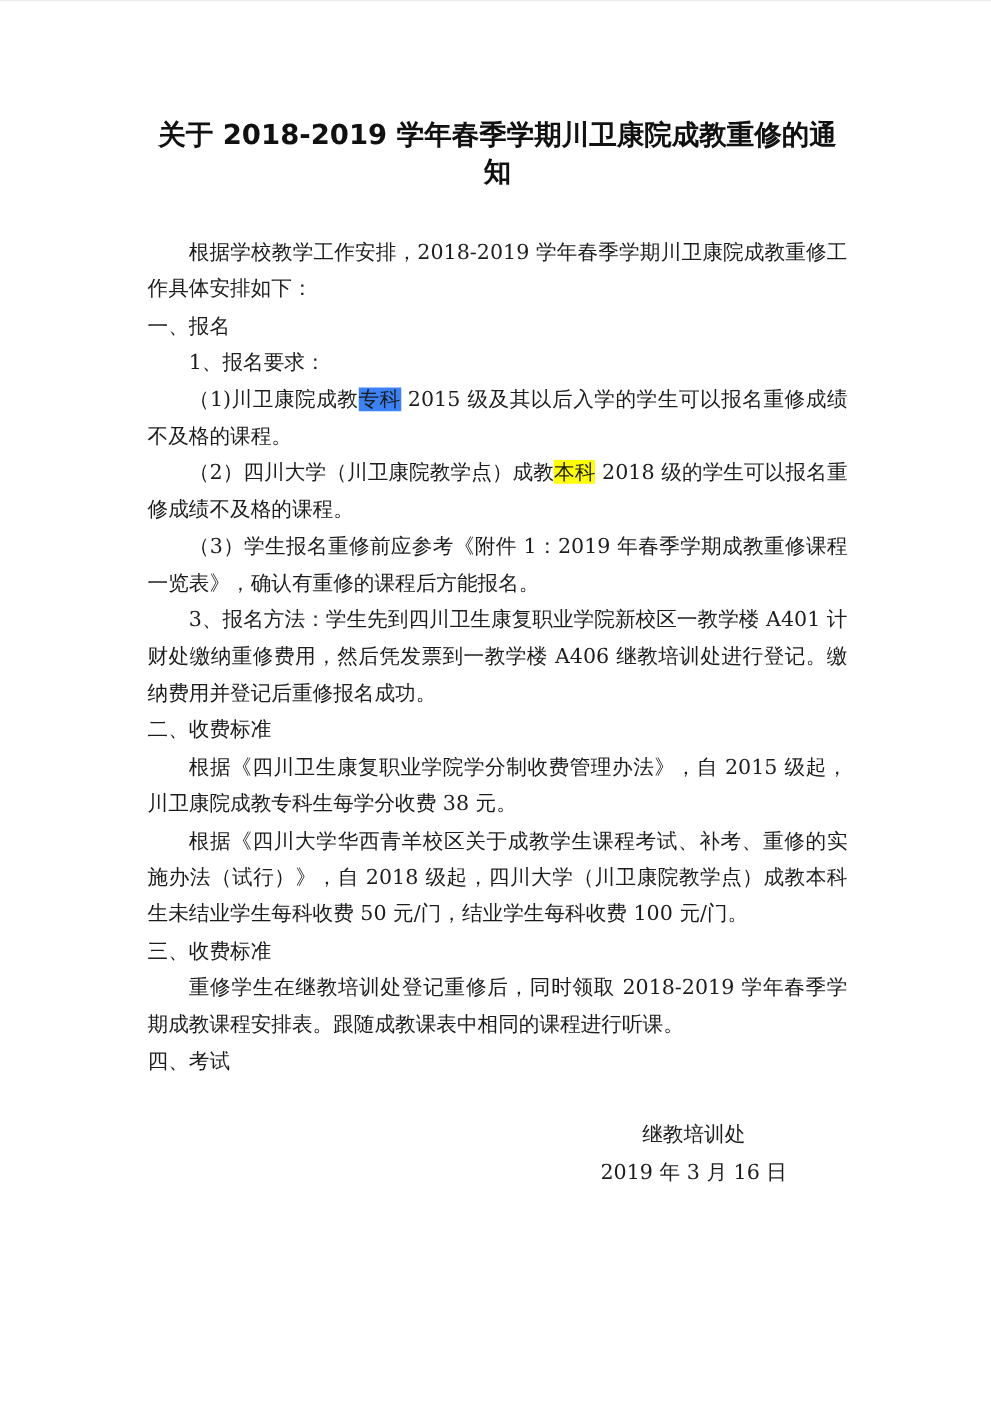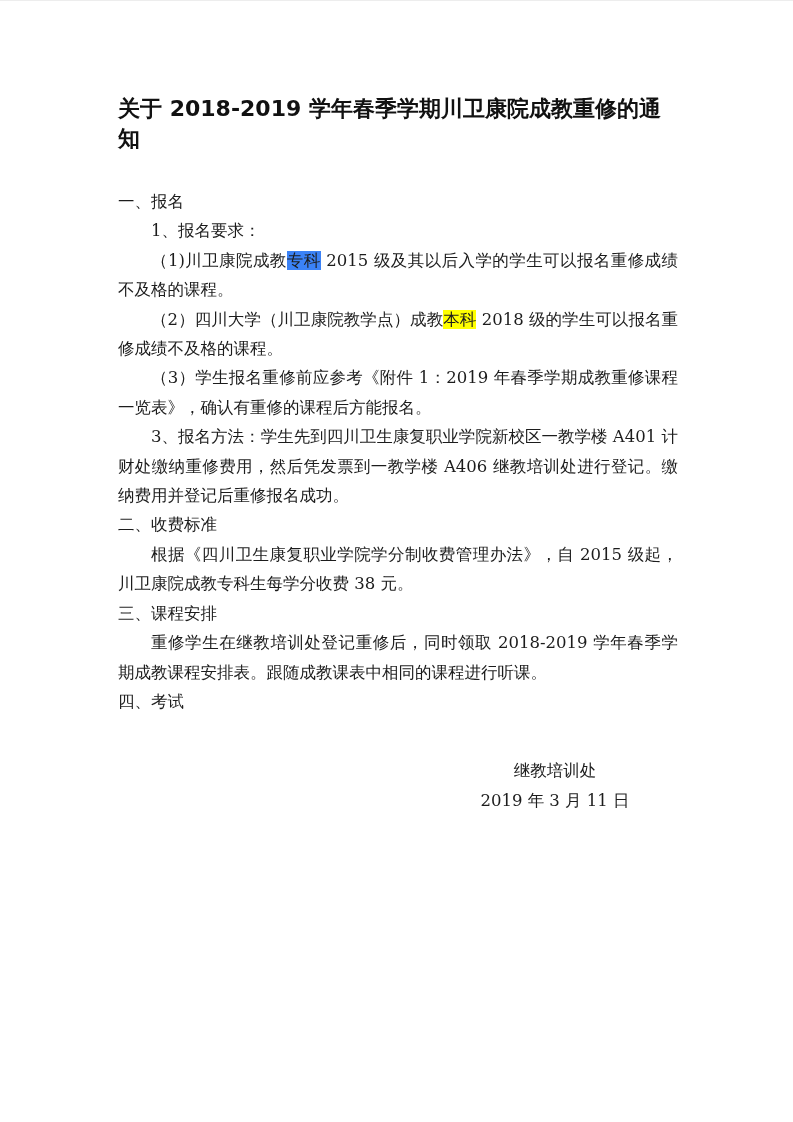--- a/index.html
+++ b/index.html
@@ -18,81 +18,83 @@
     font-family: "DejaVu Serif", "Liberation Serif", serif;
     font-size: 16.5px;
     color: #1c1c1c;
     overflow: hidden;
   }
   .doc-title {
     font-family: "DejaVu Sans", "Liberation Sans", sans-serif;
     font-weight: bold;
     font-size: 22px;
     line-height: 30px;
-    text-align: left;
+    text-align: center;
     margin: 0 0 33px 0;
     color: #111111;
   }
   .para {
     margin: 0;
     line-height: 29.4px;
     text-align: justify;
   }
   .indent {
     text-indent: 2em;
   }
   .heading {
     text-indent: 0;
   }
   .hl {
     background: #ffff00;
   }
   .signature {
-    margin-top: 40px;
+    margin-top: 30px;
     margin-left: auto;
     margin-right: 38px;
     width: 170px;
     text-align: center;
   }
   .signature .para {
     text-align: center;
     text-indent: 0;
   }
 </style>
 </head>
 <body>
 
 <div class="page">
 
   <h1 class="doc-title">关于 2018-2019 学年春季学期川卫康院成教重修的通知</h1>
 
+  <p class="para indent">根据学校教学工作安排，2018-2019 学年春季学期川卫康院成教重修工作具体安排如下：</p>
 
   <p class="para heading">一、报名</p>
 
   <p class="para indent">1、报名要求：</p>
 
   <p class="para indent"><span>（1)川卫康院成教</span><span class="hl" style="background: #3b82f6;">专科</span><span> 2015 级及其以后入学的学生可以报名重修成绩不及格的课程。</span></p>
 
   <p class="para indent"><span>（2）四川大学（川卫康院教学点）成教</span><span class="hl" style="background: rgb(255, 255, 0);">本科</span><span> 2018 级的学生可以报名重修成绩不及格的课程。</span></p>
 
   <p class="para indent">（3）学生报名重修前应参考《附件 1：2019 年春季学期成教重修课程一览表》，确认有重修的课程后方能报名。</p>
 
 
   <p class="para indent">3、报名方法：学生先到四川卫生康复职业学院新校区一教学楼 A401 计财处缴纳重修费用，然后凭发票到一教学楼 A406 继教培训处进行登记。缴纳费用并登记后重修报名成功。</p>
 
   <p class="para heading">二、收费标准</p>
 
   <p class="para indent">根据《四川卫生康复职业学院学分制收费管理办法》，自 2015 级起，川卫康院成教专科生每学分收费 38 元。</p>
 
+  <p class="para indent">根据《四川大学华西青羊校区关于成教学生课程考试、补考、重修的实施办法（试行）》，自 2018 级起，四川大学（川卫康院教学点）成教本科生未结业学生每科收费 50 元/门，结业学生每科收费 100 元/门。</p>
 
-  <p class="para heading">三、课程安排</p>
+  <p class="para heading">三、收费标准</p>
 
   <p class="para indent">重修学生在继教培训处登记重修后，同时领取 2018-2019 学年春季学期成教课程安排表。跟随成教课表中相同的课程进行听课。</p>
 
   <p class="para heading">四、考试</p>
 
 
   <div class="signature">
     <p class="para">继教培训处</p>
-    <p class="para">2019 年 3 月 11 日</p>
+    <p class="para">2019 年 3 月 16 日</p>
   </div>
 
 </div>
 
 </body></html>

